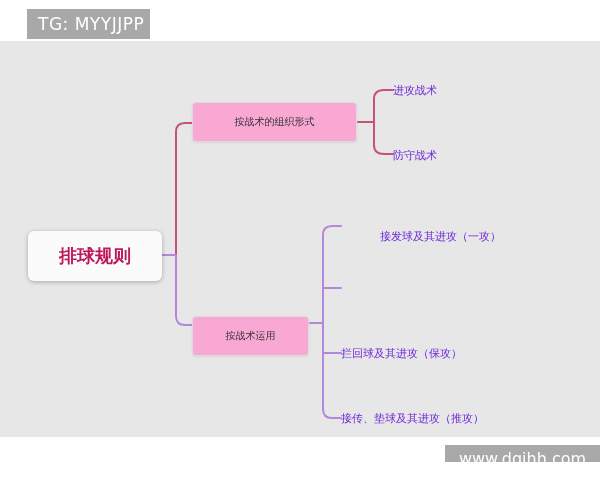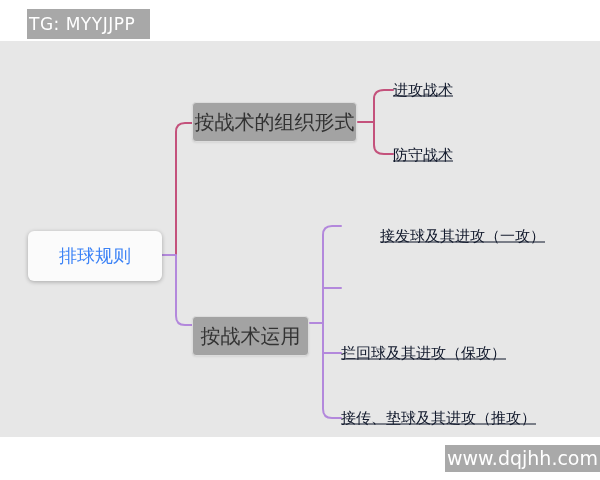--- a/index.html
+++ b/index.html
@@ -13,58 +13,58 @@
   
   .canvas{
     position:absolute;left:0;top:41px;width:600px;height:396px;
     background:#e7e7e7;
   }
 
   
   .tag-box{
     position:absolute;left:27px;top:9px;width:123px;height:30px;
     background:#a8a8a8;color:#ffffff;
-    font-size:17px;line-height:30px;padding-left:2px;
+    font-size:17px;line-height:30px;padding-left:11px;
     box-sizing:border-box;letter-spacing:0.5px;
   }
 
   
   .watermark-box{
-    position:absolute;left:445px;top:445px;width:155px;height:27px;
+    position:absolute;left:445px;top:445px;width:155px;height:17px;
     background:#a9a9a9;color:#ffffff;
-    font-size:19px;line-height:27px;text-align:center;
+    font-size:16px;line-height:27px;text-align:center;
   }
 
   
   svg.connectors{position:absolute;left:0;top:0;width:600px;height:480px;}
   svg.connectors path{fill:none;stroke-width:2;stroke-linecap:round;stroke-linejoin:round;}
 
   
   .node{
     position:absolute;box-sizing:border-box;
     display:flex;align-items:center;justify-content:center;
     color:#2b2b2b;
   }
   .node-root{
     left:28px;top:231px;width:134px;height:50px;
     background:#fbfbfb;border-radius:6px;
     box-shadow:0 1px 4px rgba(0,0,0,0.28);
-    font-size:18px;font-weight:normal;color:#3b82f6;
+    font-size:18px;font-weight:bold;color:#be185d;
   }
   .node-branch{
-    background:#a3a3a3;border:1px solid #dcdcdc;border-radius:4px;
-    font-size:20px;color:#333333;
+    background:#f9a8d4;border:1px solid #dcdcdc;border-radius:4px;
+    font-size:10px;color:#333333;
     box-shadow:0 1px 2px rgba(0,0,0,0.08);
   }
   .node-branch-1{left:192px;top:102px;width:165px;height:40px;}
   .node-branch-2{left:192px;top:316px;width:117px;height:40px;}
 
   .leaf{
     position:absolute;transform:translateY(-50%);
-    font-size:15px;color:#0f172a;white-space:nowrap;text-decoration:underline;
+    font-size:11px;color:#6d28d9;white-space:nowrap;
   }
   .leaf-b1{left:393px;}
   .leaf-b2{left:341px;}
 </style>
 </head>
 <body>
 
 <div class="page">
 
   <div class="canvas"></div>

